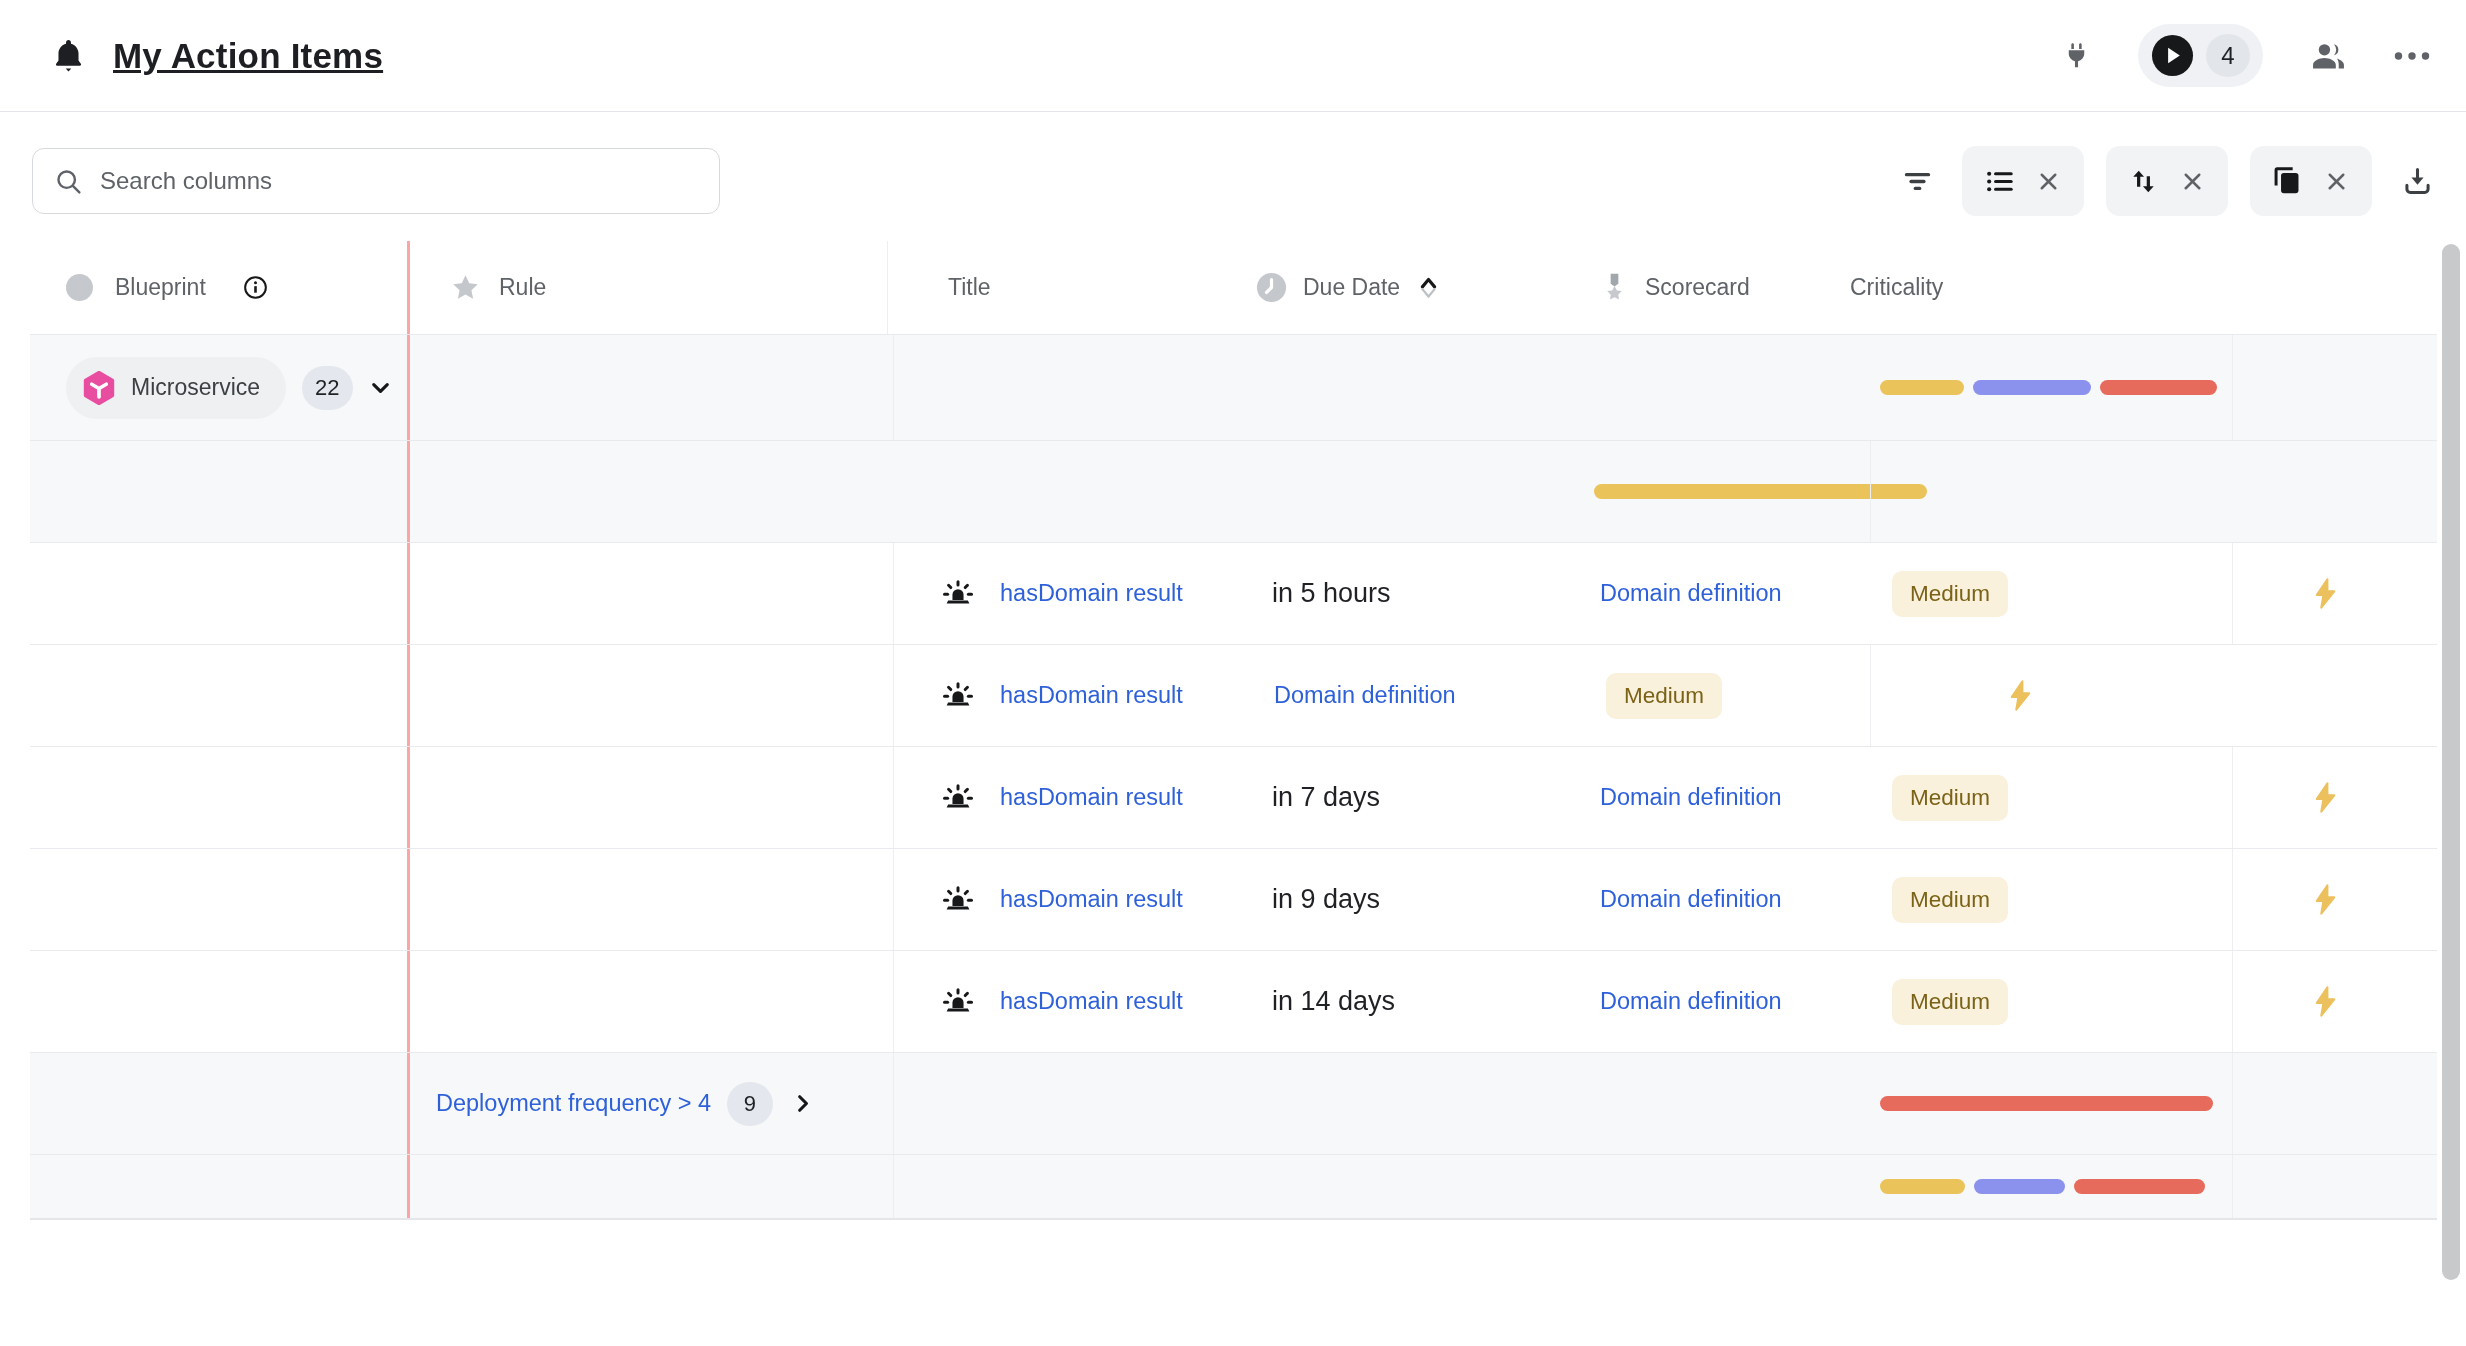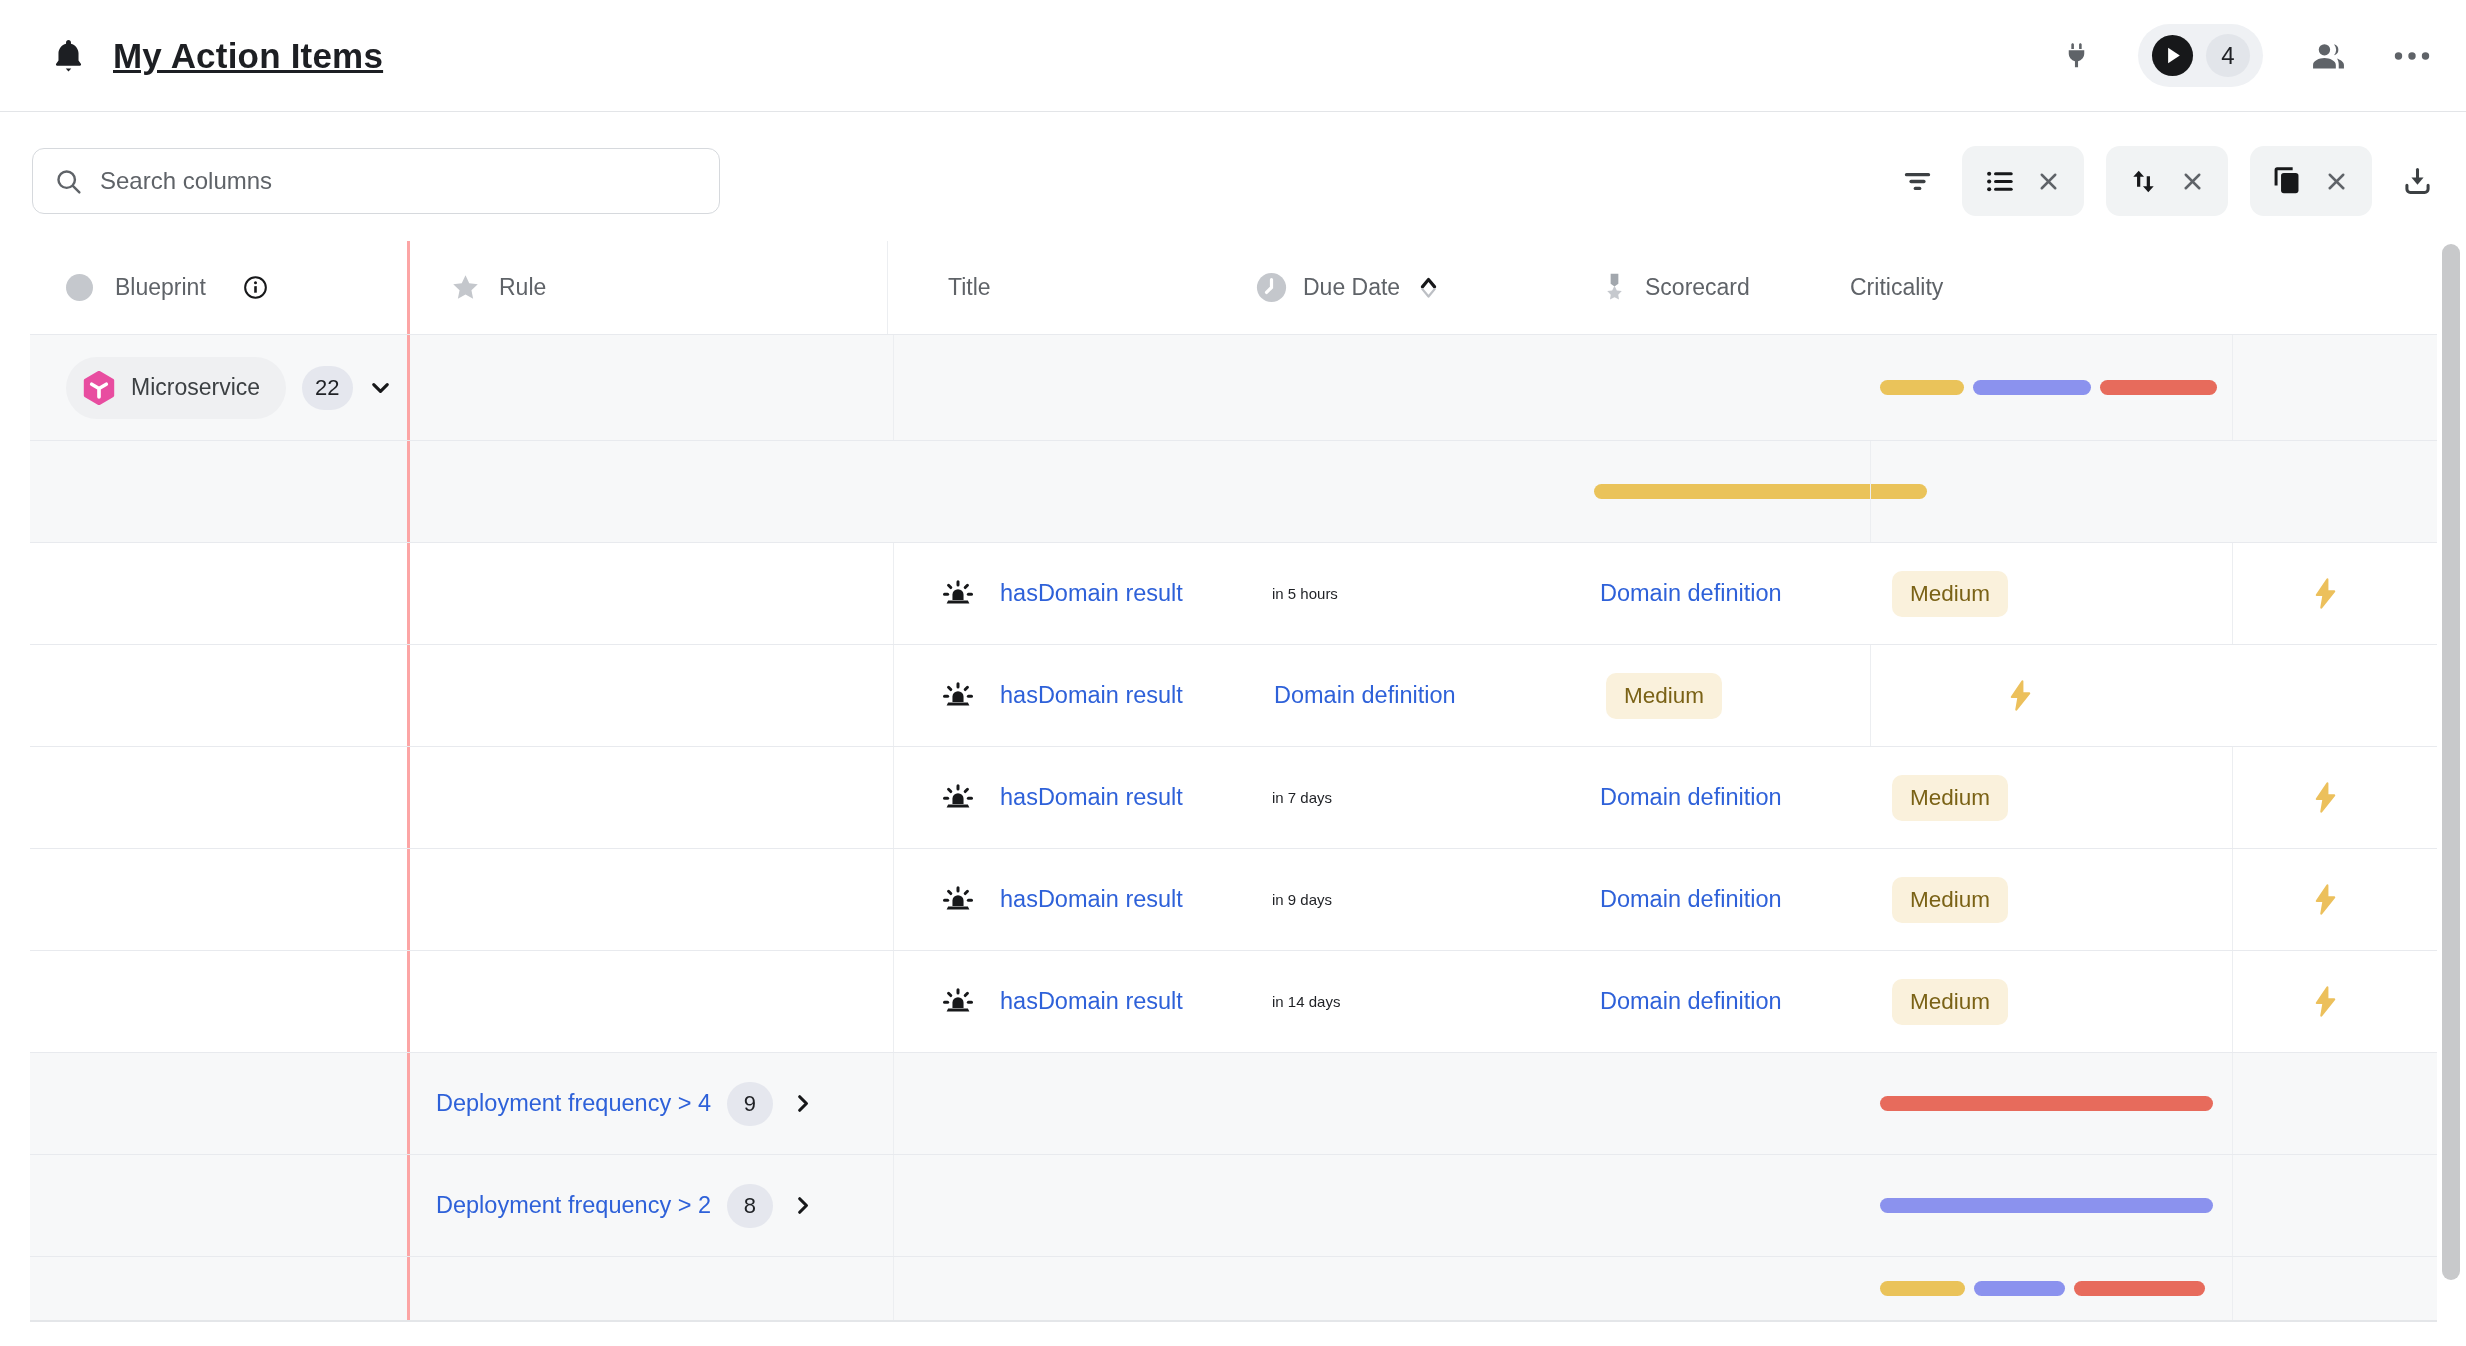--- a/index.html
+++ b/index.html
@@ -60,21 +60,21 @@
   .sort-stack { display: flex; flex-direction: column; align-items: center; margin-left: 4px; cursor: pointer; }
   .sort-stack svg { display: block; margin: -3px 0; }
 
   .bp-chip { display: inline-flex; align-items: center; gap: 13px; background: #eff0f2;
     border-radius: 32px; height: 62px; padding: 0 26px 0 14px; font-size: 23px; font-weight: 500;
     color: #3c4043; cursor: pointer; }
   .count-badge { min-width: 46px; height: 44px; padding: 0 13px; border-radius: 22px;
     background: var(--count-badge-bg, #e5e7ee); display: inline-flex; align-items: center;
     justify-content: center; font-size: 22px; color: #1f2125; }
   .lnk { color: var(--link, #2e61d9); font-size: 23.5px; font-weight: 500; text-decoration: none; cursor: pointer; }
-  .due-text { font-size: 15px; color: #1f2125; }
+  .due-text { font-size: 27px; color: #1f2125; }
   .crit-badge { margin-left: 12px; background: var(--criticality-medium-bg, #faf1dc);
     color: var(--criticality-medium-text, #7a6216); font-size: 22.5px; height: 46px;
     padding: 0 18px; border-radius: 10px; display: inline-flex; align-items: center; }
   .bars { display: flex; gap: 9px; }
   .crit-bar { height: 15px; border-radius: 8px; }
   .chev { display: flex; align-items: center; cursor: pointer; }
 
   .vscroll { position: absolute; left: 2442px; top: 244px; width: 18px; height: 1036px;
     background: #c8c9cb; border-radius: 9px; }
 </style>
@@ -484,41 +484,20 @@
     <div class="c-due"></div>
     <div class="c-score"></div>
     <div class="c-crit">
       <div class="bars">
           <div class="crit-bar" style="width: 333px; background: rgb(231, 107, 92);"></div>
         </div>
     </div>
     <div class="c-prop"></div>
   </div>
 
-  <div class="trow r-group rh">
-    <div class="c-bp"></div>
-    <div class="c-rule">
-      <span class="lnk">Deployment frequency &gt; 2</span>
-      <span class="count-badge">8</span>
-      <span class="chev">
-        <svg width="27" height="27" viewBox="0 0 24 24" fill="none" stroke="#17181a" stroke-width="2.8" stroke-linecap="round" stroke-linejoin="round">
-            <polyline points="9.5,6 15.5,12 9.5,18"></polyline>
-          </svg>
-      </span>
-    </div>
-    <div class="c-title"></div>
-    <div class="c-due"></div>
-    <div class="c-score"></div>
-    <div class="c-crit">
-      <div class="bars">
-          <div class="crit-bar" style="width: 333px; background: rgb(139, 146, 238);"></div>
-        </div>
-    </div>
-    <div class="c-prop"></div>
-  </div>
 
   <div class="trow r-group rh-last">
     <div class="c-bp"></div>
     <div class="c-rule"></div>
     <div class="c-title"></div>
     <div class="c-due"></div>
     <div class="c-score"></div>
     <div class="c-crit">
       <div class="bars">
           <div class="crit-bar" style="width: 85px; background: rgb(234, 195, 90);"></div>

